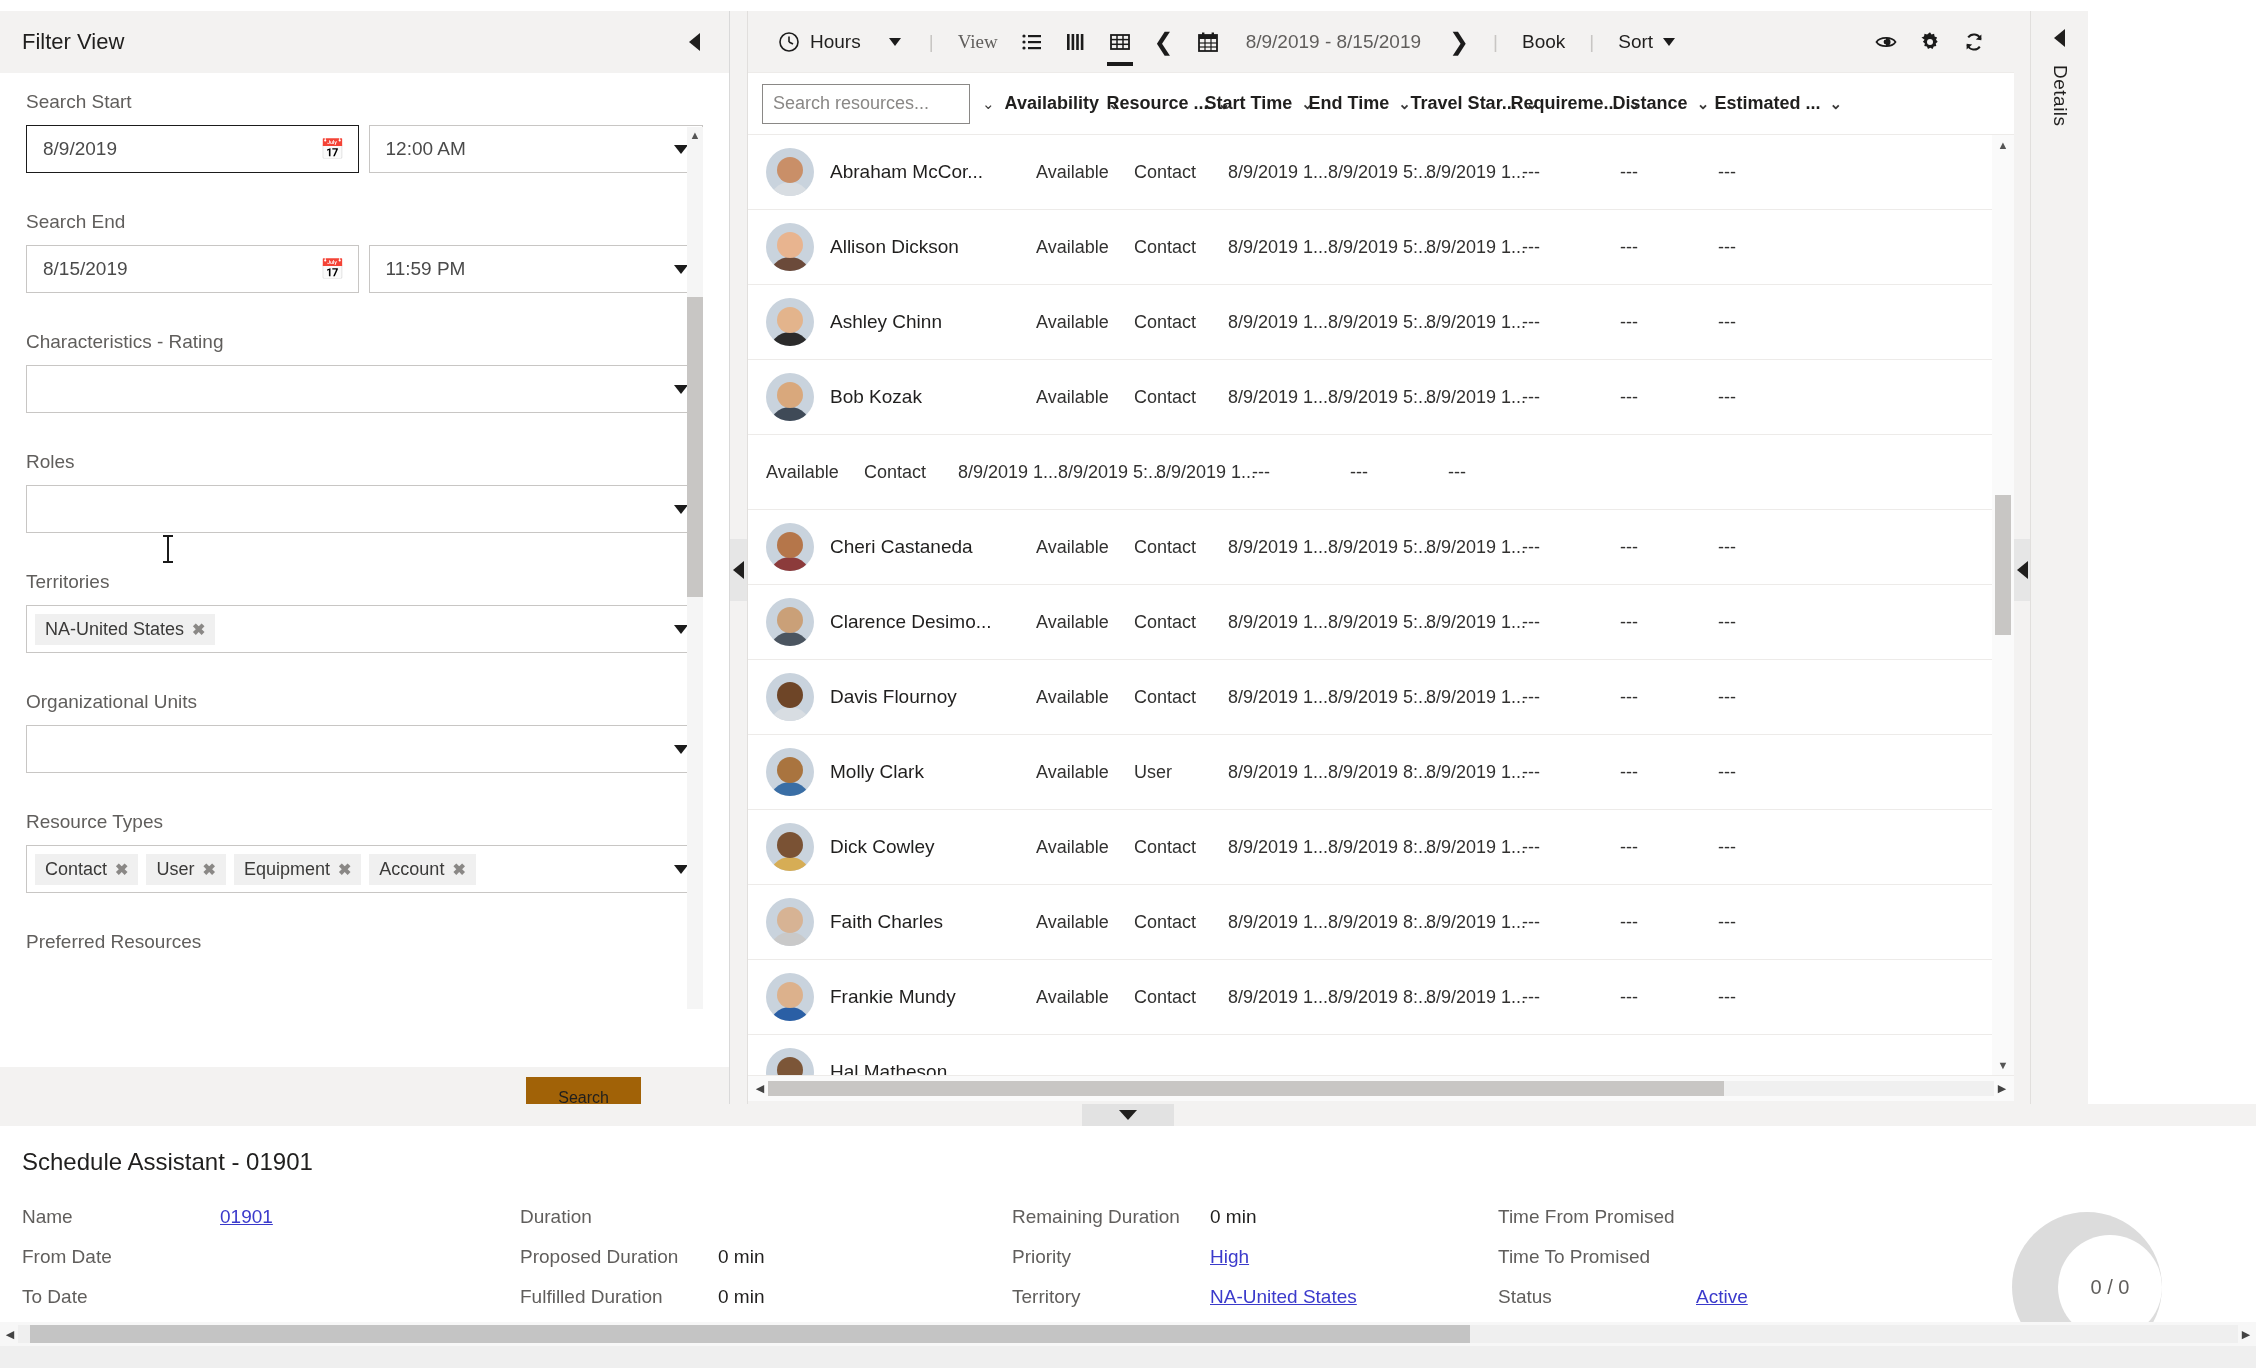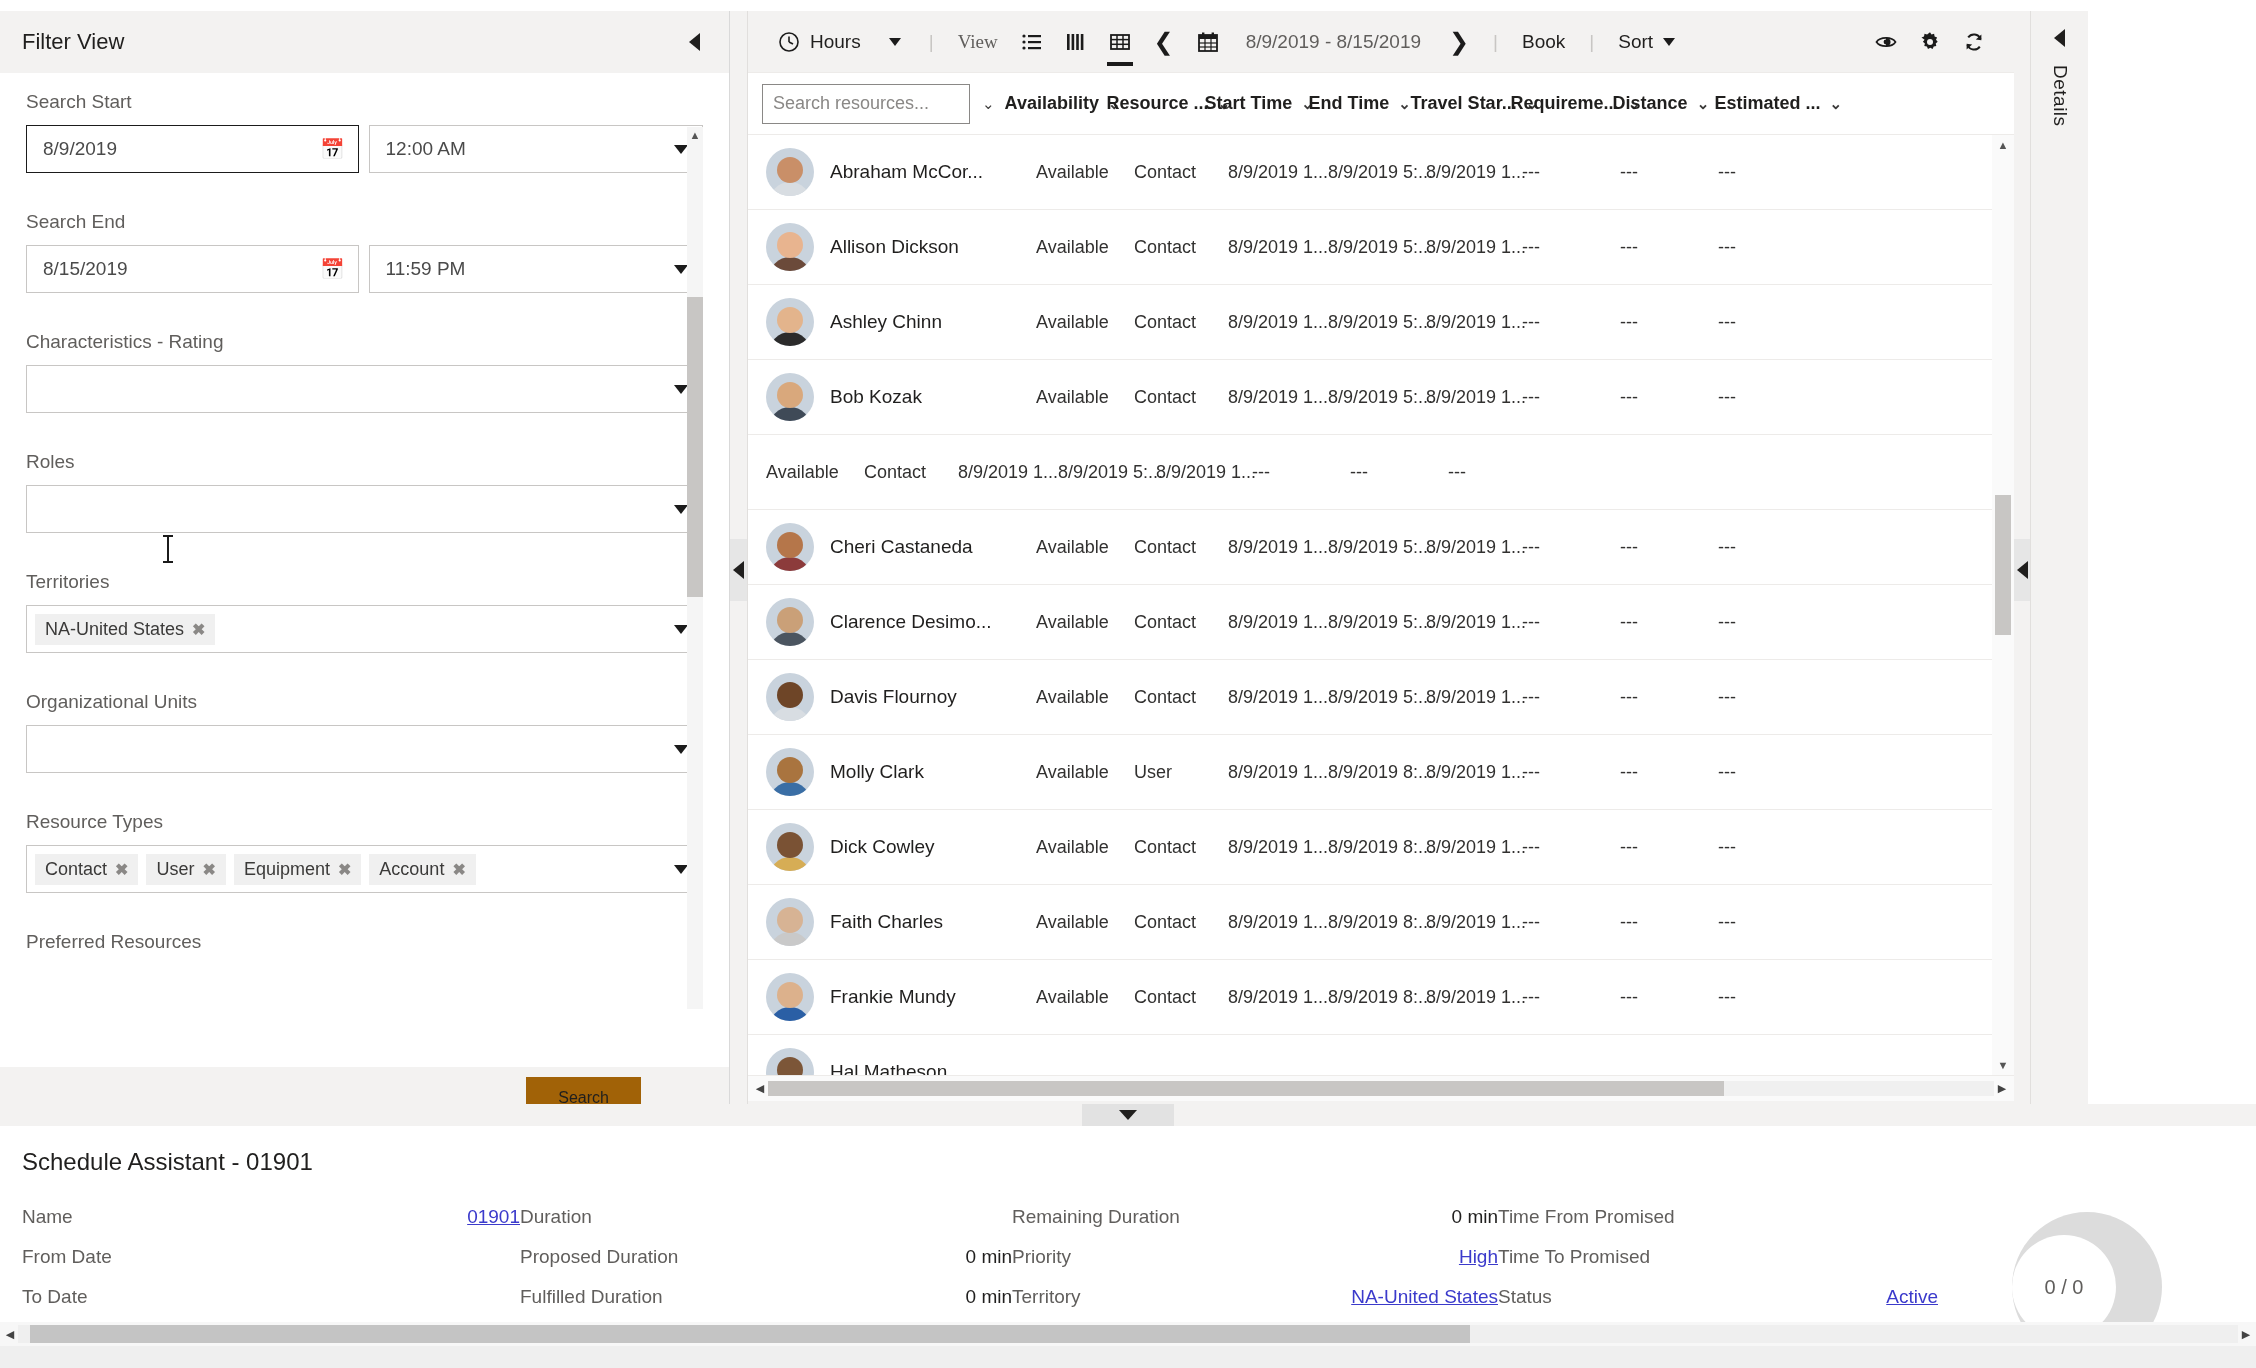--- a/index.html
+++ b/index.html
@@ -284,30 +284,30 @@
   }
 
   .detail-region {
     position: absolute; left: 0; top: 1126px; width: 2256px; height: 196px;
     background: #fff; padding: 22px 22px 0 22px;
   }
   .detail-title { font-size: 24px; color: #201f1e; margin-bottom: 30px; }
   .detail-cols { display: flex; }
   .detail-col { display: flex; flex-direction: column; gap: 18px; }
   .d1 { width: 498px; } .d2 { width: 492px; } .d3 { width: 486px; } .d4 { width: 440px; }
-  .d-row { display: flex; align-items: baseline; justify-content: space-between; }
+  .d-row { display: flex; align-items: baseline; }
   .d-label { font-size: 19px; color: #605e5c; width: 198px; flex: 0 0 auto; }
   .d-val { font-size: 19px; color: #201f1e; }
   .d-link { font-size: 19px; color: #3b3acb; text-decoration: underline; cursor: pointer; }
 
   .donut {
     position: absolute; right: 94px; top: 1212px;
     width: 150px; height: 150px; border-radius: 50%;
     background: #dcdcdc;
-    display: flex; align-items: center; justify-content: flex-start;
+    display: flex; align-items: center; justify-content: flex-end;
   }
   .donut .hole {
     width: 104px; height: 104px; border-radius: 50%; background: #fff;
     display: flex; align-items: center; justify-content: center;
     font-size: 20px; color: #605e5c;
   }
 
   .page-hscroll {
     position: absolute; left: 0; bottom: 22px; width: 2256px; height: 24px;
     background: #f7f7f7; display: flex; align-items: center; padding: 0 2px;

